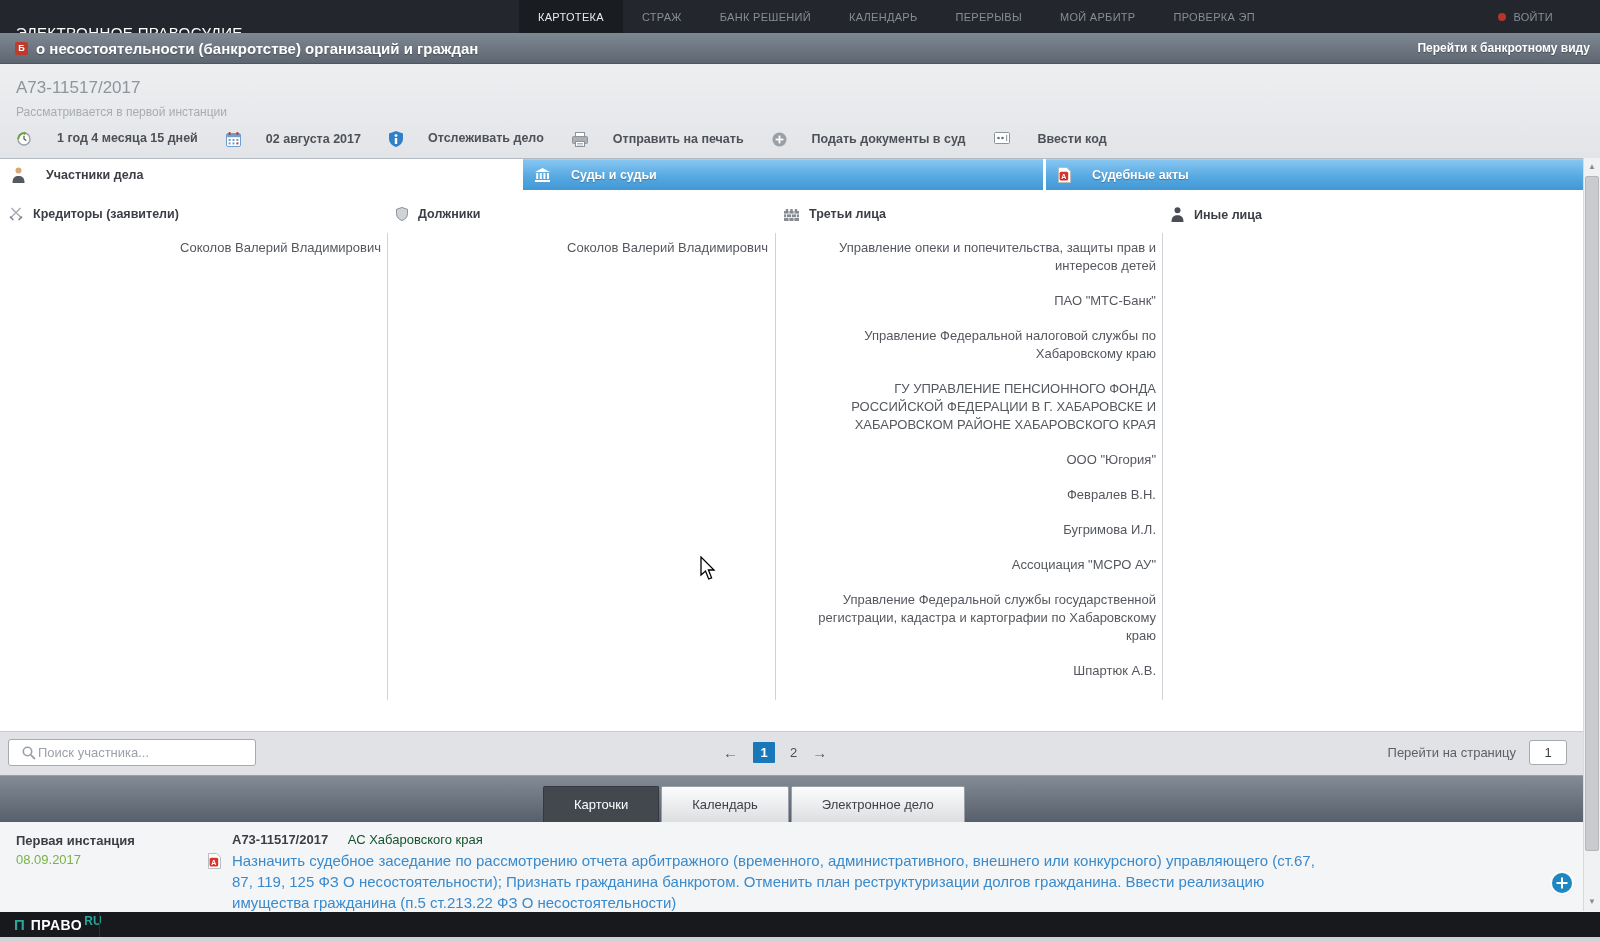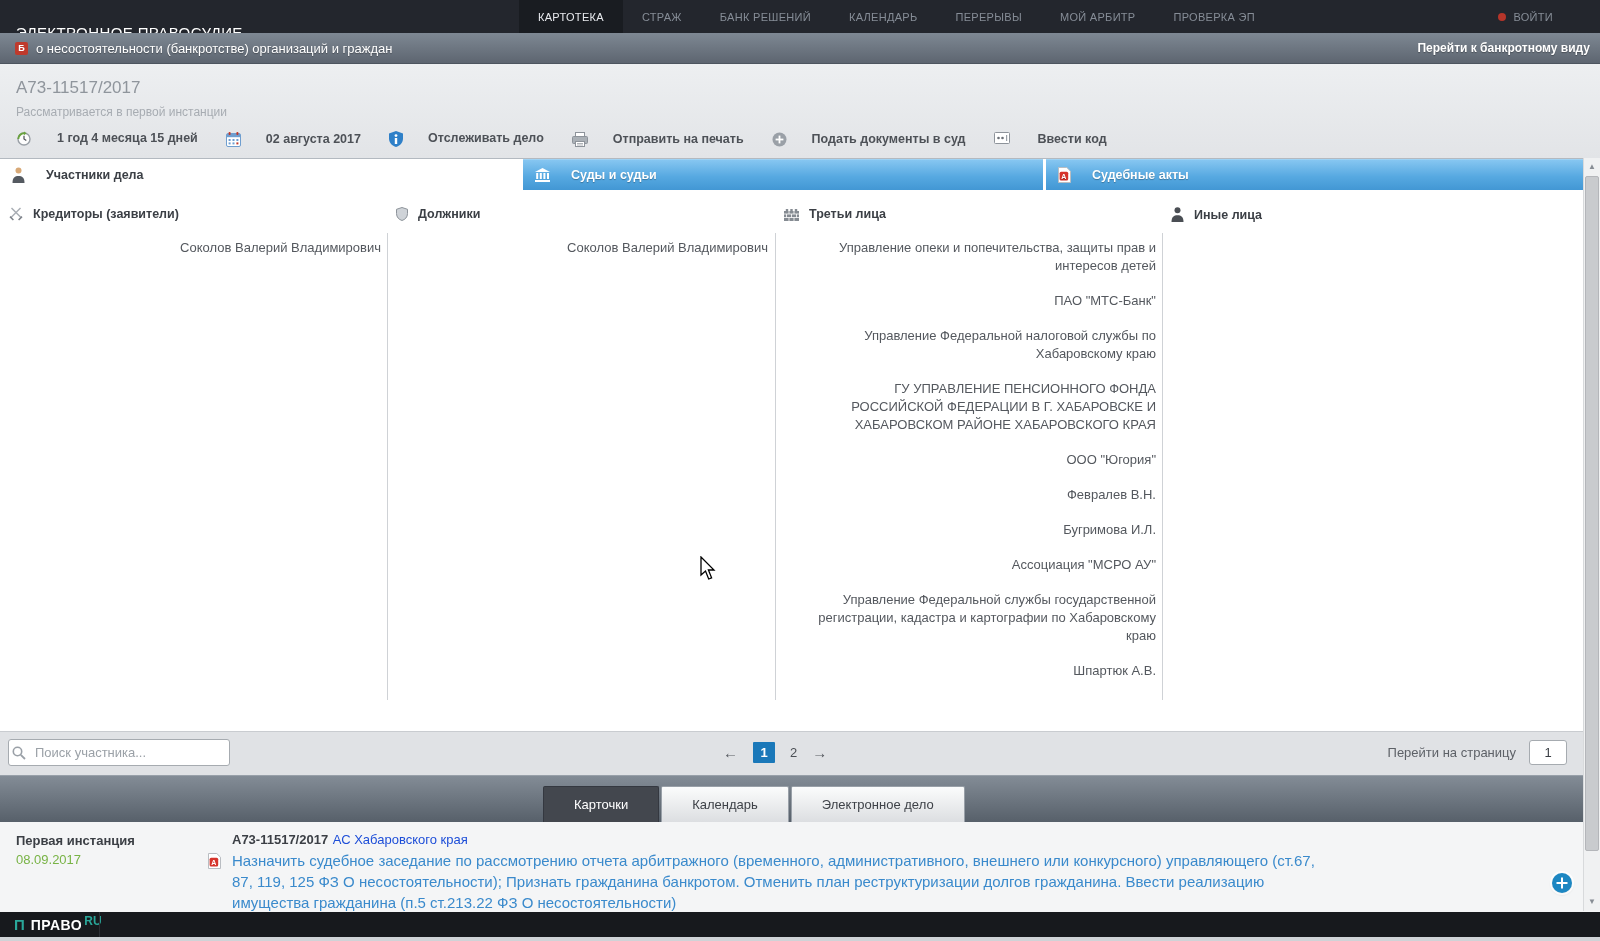--- a/index.html
+++ b/index.html
@@ -17,21 +17,21 @@
   .login{position:absolute;right:47px;top:0;height:33px;display:flex;align-items:center;gap:7px;cursor:pointer;}
   .login-dot{width:8px;height:8px;border-radius:50%;background:#b5352a;}
   .login span.lbl{font-size:11px;color:#868d97;letter-spacing:.3px;}
   
   .subbar{position:absolute;left:0;top:33px;width:1600px;height:31px;
     background:linear-gradient(#7e8893,#5d6570);display:flex;align-items:center;
     justify-content:space-between;padding:0 10px 0 15px;border-bottom:1px solid #4d555f;}
   .subbar-left{display:flex;align-items:center;gap:8px;}
   .b-badge{width:13px;height:13px;background:#bf3a2c;border-radius:2px;color:#fff;font-size:9px;
     font-weight:bold;display:flex;align-items:center;justify-content:center;}
-  .subbar-title{font-size:13px;font-weight:normal;color:#fff;text-shadow:0 1px 1px rgba(0,0,0,.3);}
+  .subbar-title{font-size:15px;font-weight:bold;color:#fff;text-shadow:0 1px 1px rgba(0,0,0,.3);}
   .subbar-link{font-size:12px;font-weight:bold;color:#fff;text-shadow:0 1px 1px rgba(0,0,0,.3);cursor:pointer;text-decoration:none;}
   
   .case-header{position:absolute;left:0;top:64px;width:1600px;height:94px;
     background:linear-gradient(#edeff1,#e2e4e7);padding:14px 0 0 16px;}
   .case-number{font-size:17px;color:#8f959c;}
   .case-status{margin-top:7px;font-size:12px;color:#a7acb2;}
   .case-toolbar{margin-top:12px;display:flex;align-items:center;gap:28px;}
   .tool{display:inline-flex;align-items:flex-start;gap:25px;font-size:12.5px;color:#4d5157;cursor:pointer;white-space:nowrap;font-weight:bold;}
   
   .tabs-row{position:absolute;left:0;top:158px;width:1583px;height:32px;display:flex;border-top:1px solid #b3b9c0;background:#fff;}
@@ -49,22 +49,22 @@
   .pcol-1{left:387px;width:388px;}
   .pcol-2{left:775px;width:387px;}
   .pcol-3{left:1162px;width:421px;}
   .pcol-head{display:flex;align-items:center;gap:10px;padding-left:9px;font-size:12.5px;font-weight:bold;color:#3b3f45;}
   .pcol-items{margin-top:18px;padding-left:31px;text-align:right;}
   .pitem{width:350px;font-size:13px;color:#54585e;line-height:18px;margin-bottom:17px;cursor:pointer;}
   .vline{position:absolute;top:43px;height:467px;width:1px;background:#cfd2d6;}
   .vline-1{left:387px;}.vline-2{left:775px;}.vline-3{left:1162px;}
   
   .list-footer{position:absolute;left:0;top:731px;width:1600px;height:44px;background:#e0e2e5;border-top:1px solid #c9ccd0;}
-  .search-box{position:absolute;left:8px;top:7px;width:222px;height:27px;background:#fff;border:1px solid #a6abb0;
-    border-radius:3px;display:flex;align-items:center;padding-left:3px;gap:7px;}
+  .search-box{position:absolute;left:8px;top:7px;width:248px;height:27px;background:#fff;border:1px solid #a6abb0;
+    border-radius:3px;display:flex;align-items:center;padding-left:13px;}
   .search-box input{border:none;outline:none;flex:1;font-size:13px;color:#54585e;font-family:"Liberation Sans",sans-serif;background:transparent;}
   .search-box input::placeholder{color:#9ba1a7;}
   .pagination{position:absolute;left:723px;top:10px;display:flex;align-items:center;gap:15px;}
   .pg-arrow{font-size:15px;color:#565a60;cursor:pointer;line-height:21px;}
   .pg-page-active{width:22px;height:21px;background:#1a78b9;color:#fff;font-size:13px;font-weight:bold;
     display:flex;align-items:center;justify-content:center;border-radius:1px;cursor:pointer;}
   .pg-page{font-size:13px;color:#4b4f55;cursor:pointer;}
   .goto{position:absolute;right:33px;top:8px;display:flex;align-items:center;gap:13px;}
   .goto-label{font-size:13px;color:#5d6167;}
   .goto input{width:38px;height:25px;border:1px solid #a6abb0;border-radius:3px;text-align:center;
@@ -76,21 +76,21 @@
   .btab{height:36px;line-height:36px;padding:0 30px;font-size:13px;text-align:center;cursor:pointer;
     border-radius:2px 2px 0 0;white-space:nowrap;}
   .btab-active{background:#43474e;color:#fff;border:1px solid #343840;border-bottom:none;}
   .btab-idle{background:linear-gradient(#fbfcfc,#dcdee1);color:#3e4248;border:1px solid #99a0a8;border-bottom:none;}
   
   .instance{position:absolute;left:0;top:822px;width:1600px;height:90px;background:#f4f5f6;}
   .inst-label{position:absolute;left:16px;top:11px;font-size:13px;font-weight:bold;color:#3b3f45;}
   .inst-date{position:absolute;left:16px;top:30px;font-size:13px;color:#78b345;}
   .case-line{position:absolute;left:232px;top:10px;font-size:13px;}
   .case-line .cnum{font-weight:bold;color:#3b3f45;}
-  .case-line .court{color:#1d4ed8;margin-left:1px;}
+  .case-line .court{color:#14532d;margin-left:16px;}
   .act-pdf{position:absolute;left:208px;top:31px;}
   .act-link{position:absolute;left:232px;top:28px;width:1090px;font-size:15px;line-height:21px;
     color:#3a8acc;cursor:pointer;text-decoration:none;display:block;}
   .fab{position:absolute;left:1552px;top:51px;width:20px;height:20px;border-radius:50%;cursor:pointer;
     box-shadow:0 0 0 2px rgba(255,255,255,.85),0 1px 3px rgba(0,0,0,.3);}
   
   .footer{position:absolute;left:0;top:912px;width:1600px;height:25px;background:#17191d;display:flex;align-items:center;}
   .logo{display:flex;align-items:center;margin-left:14px;cursor:pointer;}
   .logo-icon{color:#2aa79a;font-weight:bold;font-size:15px;margin-right:6px;}
   .logo-text{color:#fff;font-weight:bold;font-size:14px;letter-spacing:.5px;}

